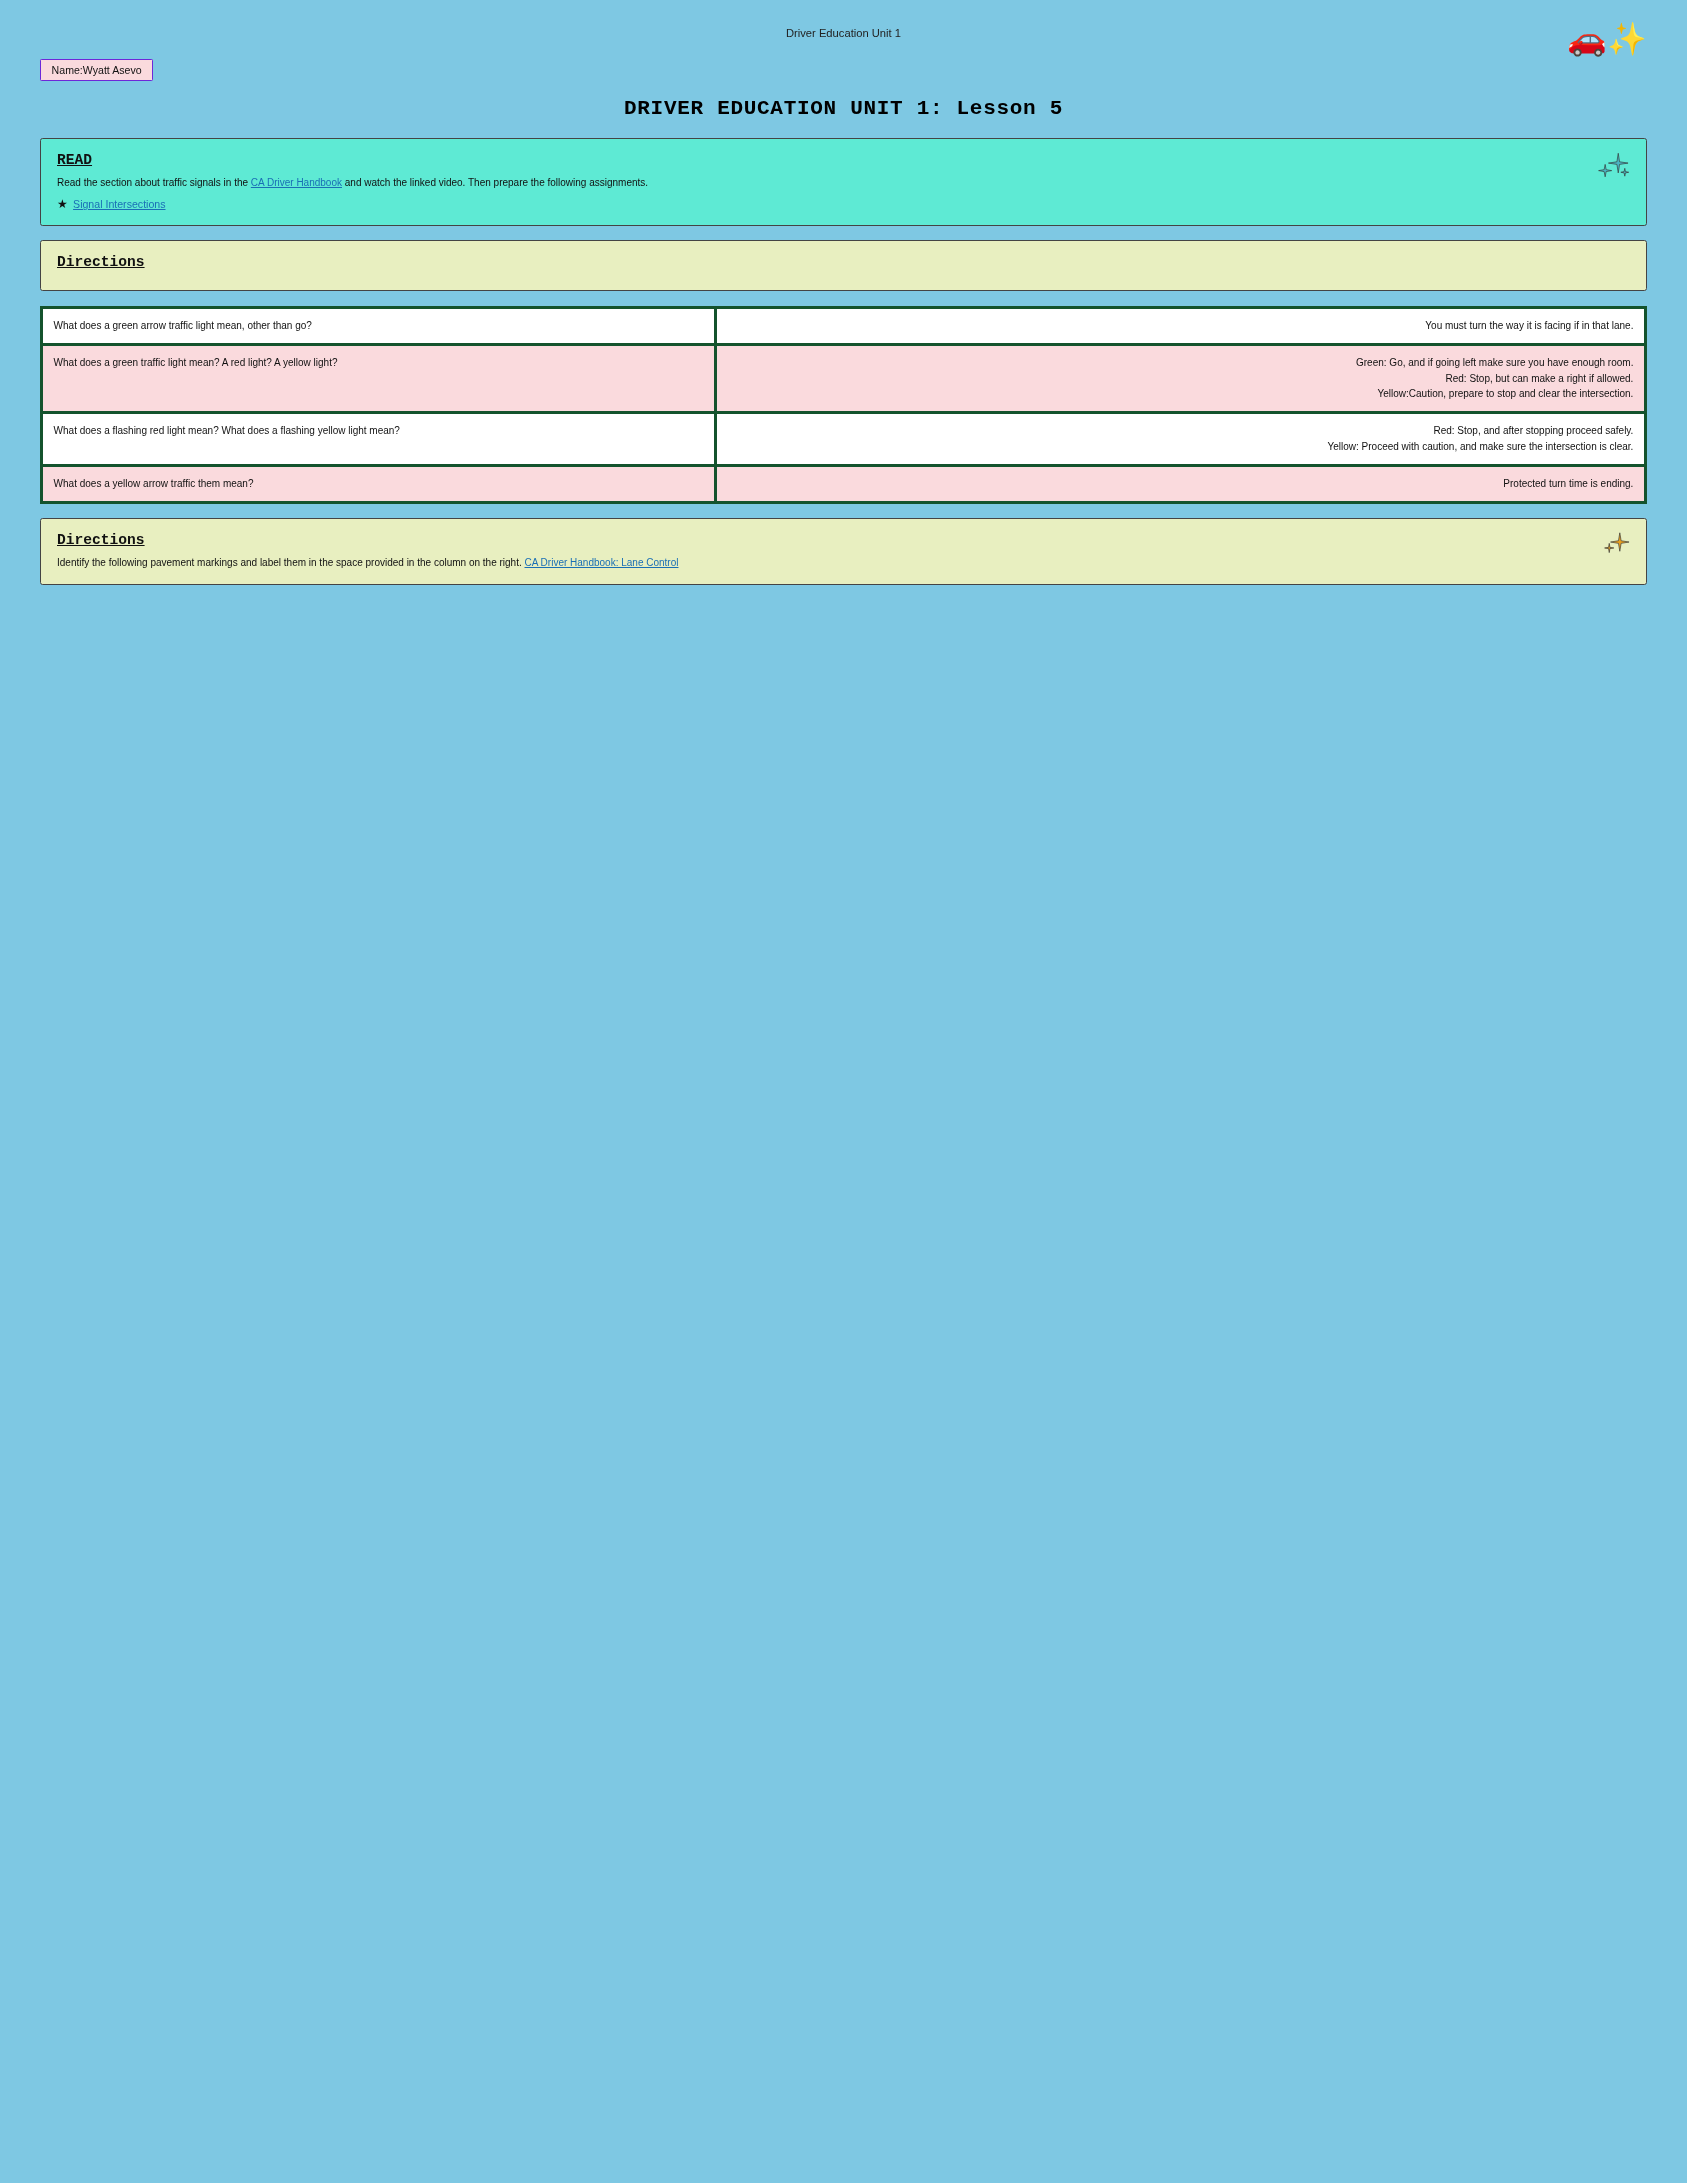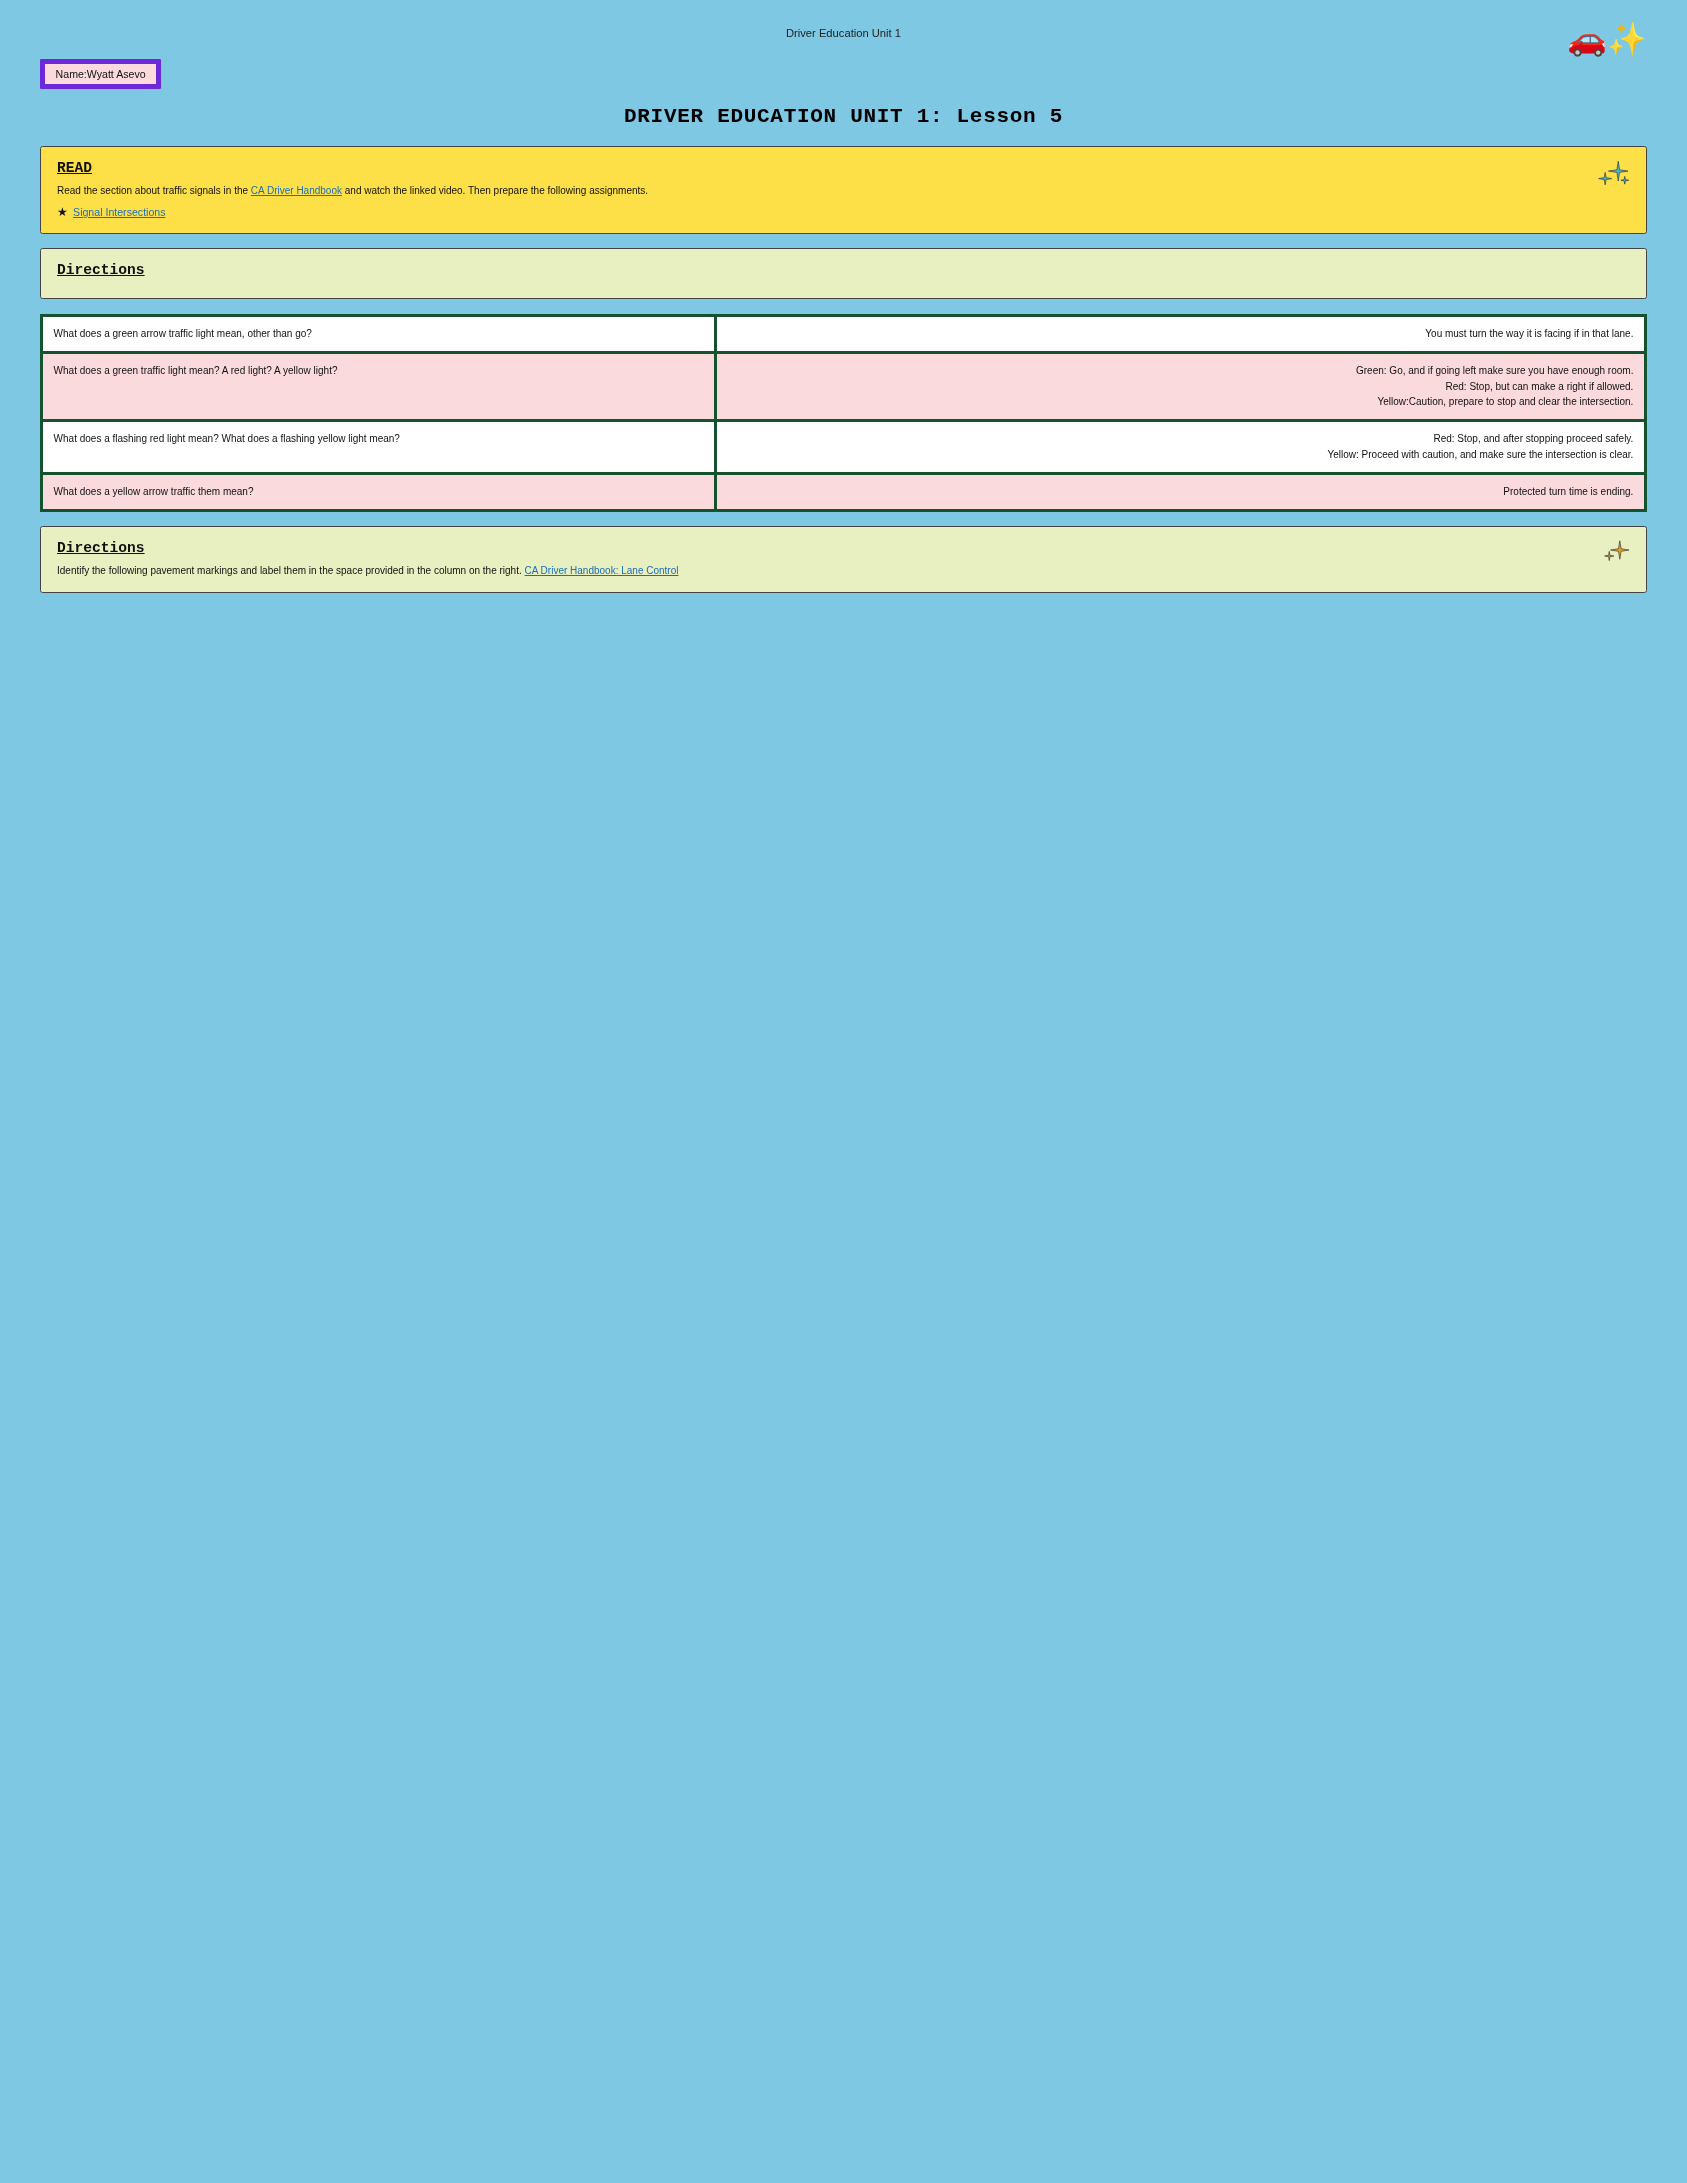--- a/index.html
+++ b/index.html
@@ -25,41 +25,41 @@
     }
 
     .car-icon {
       position: absolute;
       right: 0;
       top: -6.6px;
       font-size: 32px;
     }
 
     .name-box {
-      border: 5px solid #6d28d9;
+      border: 1px solid #6d28d9;
       background: #fadadd;
       display: inline-block;
       padding: 4px 10.6px;
       margin-bottom: 16px;
       font-size: 10.6px;
       border-radius: 1.3px;
     }
 
     .main-title {
       text-align: center;
       font-size: 21px;
       font-family: 'Courier New', Courier, monospace;
       font-weight: bold;
       letter-spacing: 0.7px;
       margin-bottom: 18.5px;
       color: #000000;
     }
 
     .section-box {
-      background: #fde047;
+      background: #5eead4;
       border: 1.3px solid #444;
       border-radius: 2.6px;
       padding: 13.2px 16px;
       margin-bottom: 14.6px;
       position: relative;
     }
 
     .section-box.directions-box {
       background: #e8efc0;
     }

